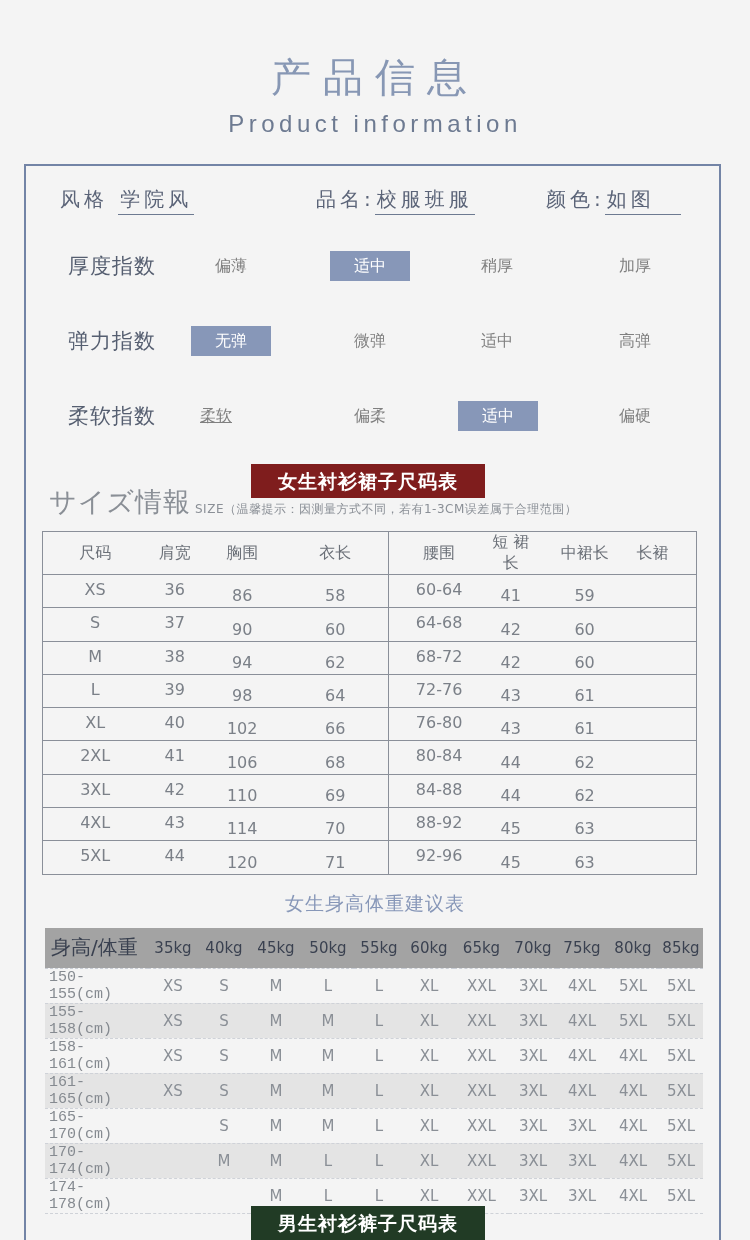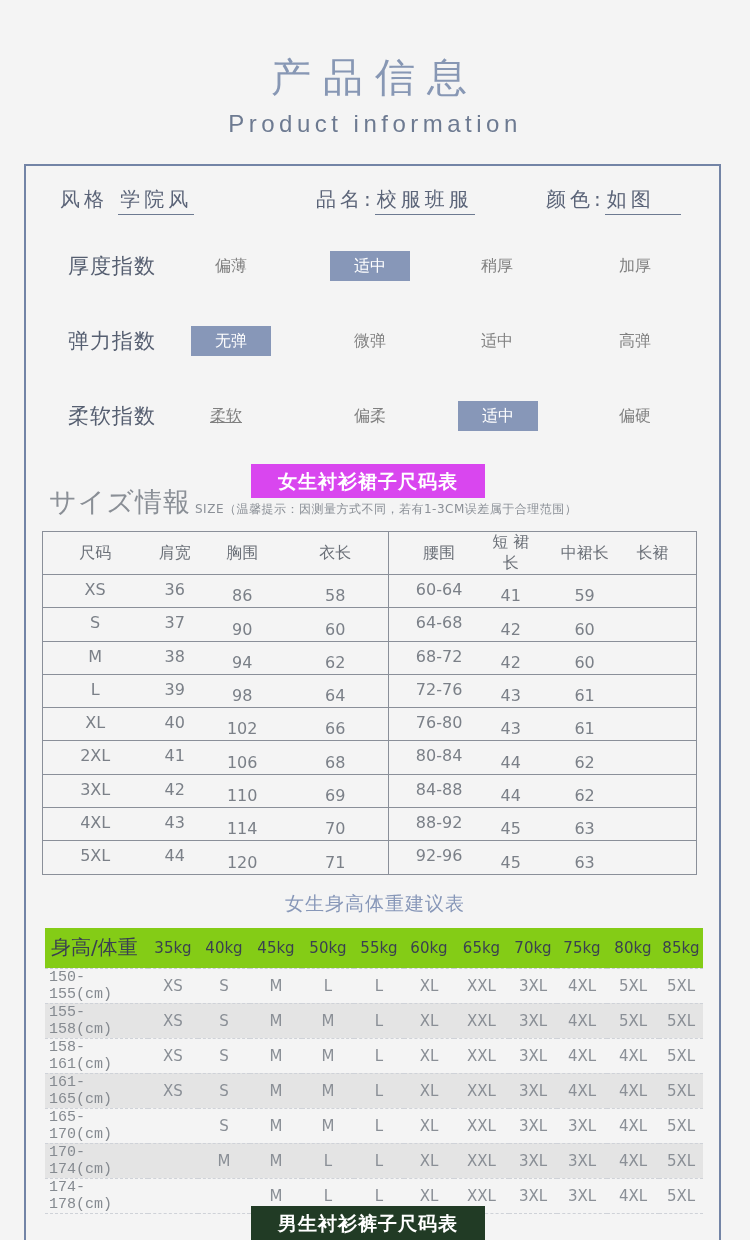--- a/index.html
+++ b/index.html
@@ -22,39 +22,39 @@
     .info-color .val { padding-right: 26px; }
 
     .idx-row { position: absolute; left: 0; width: 750px; height: 30px; }
     .idx-label { position: absolute; left: 68px; top: 0; font-size: 21px; color: #555e70; line-height: 30px; letter-spacing: 1px; }
     .idx-opt { position: absolute; top: 0; width: 80px; height: 30px; line-height: 30px; text-align: center;
       font-size: 16px; color: #808080; }
     .idx-opt.sel { background: #8797b8; color: #fff; }
 
     .banner { position: absolute; left: 251px; width: 234px; height: 34px; line-height: 34px;
       text-align: center; color: #fff; font-size: 19px; font-weight: bold; letter-spacing: 1px; }
-    .banner-red { top: 464px; background: #d946ef; }
+    .banner-red { top: 464px; background: #7f1d1d; }
     .banner-green { top: 1206px; background: #213b25; text-align: center; }
 
     .size-heading { position: absolute; top: 484px; left: 49px; font-size: 27px; color: #8a8f96; letter-spacing: 1px; }
     .size-note { position: absolute; top: 501px; left: 195px; font-size: 12px; color: #8a8f96; letter-spacing: 0.5px; }
 
     .size-table { position: absolute; top: 531px; left: 42px; width: 655px; border-collapse: collapse;
       border: 1.5px solid #8a8f99; }
     .size-table td, .size-table th { height: 33.3px; border-top: 1.5px solid #8a8f99; font-weight: normal;
       font-size: 16px; color: #7b8088; text-align: center; padding: 0; }
     .size-table th { font-size: 16px; color: #6b7078; height: 33px; }
     .size-table .divider { border-right: 1.5px solid #8a8f99; }
     .size-table td.lift { vertical-align: top; padding-top: 5px; }
     .size-table td.drop { vertical-align: bottom; padding-bottom: 2px; }
 
     .wt-title { position: absolute; top: 891px; left: 0; width: 750px; text-align: center;
       font-size: 19px; font-weight: normal; color: #8797b8; letter-spacing: 1px; }
     .wt-table { position: absolute; top: 928px; left: 45px; width: 658px; border-collapse: collapse; }
-    .wt-table th { background: #84cc16; height: 40px; font-weight: normal; color: #3a4150; font-size: 15px;
+    .wt-table th { background: #a3a3a3; height: 40px; font-weight: normal; color: #3a4150; font-size: 15px;
       border-bottom: 1.5px dashed #c8ccd4; padding: 0; text-align: center; }
     .wt-table th.first { font-size: 20px; text-align: left; padding-left: 6px; }
     .wt-table td { height: 28.6px; font-size: 15px; color: #8a8f96; text-align: center; padding: 0;
       border-bottom: 1.5px dashed #cfd2d8; }
     .wt-table td.first { text-align: left; padding-left: 4px; color: #858a90; font-family: Liberation Mono, monospace; }
     .wt-table tr.shade td { background: #e4e4e4; }
   </style>
 </head>
 <body>
 
@@ -83,21 +83,21 @@
 </div>
 <div class="idx-row" style="top:326px;">
   <div class="idx-label">弹力指数</div>
   <div class="idx-opt sel" style="left:191px;">无弹</div>
   <div class="idx-opt" style="left:330px;">微弹</div>
   <div class="idx-opt" style="left:457px;">适中</div>
   <div class="idx-opt" style="left:595px;">高弹</div>
 </div>
 <div class="idx-row" style="top:401px;">
   <div class="idx-label">柔软指数</div>
-  <div class="idx-opt" style="left:186px;text-decoration:underline;">柔软</div>
+  <div class="idx-opt" style="left:176px;text-decoration:underline;">柔软</div>
   <div class="idx-opt" style="left:330px;">偏柔</div>
   <div class="idx-opt sel" style="left:458px;">适中</div>
   <div class="idx-opt" style="left:595px;">偏硬</div>
 </div>
 
 <div class="banner banner-red">女生衬衫裙子尺码表</div>
 <div class="size-heading">サイズ情報</div>
 <div class="size-note">SIZE（温馨提示：因测量方式不同，若有1-3CM误差属于合理范围）</div>
 
 <table class="size-table">

